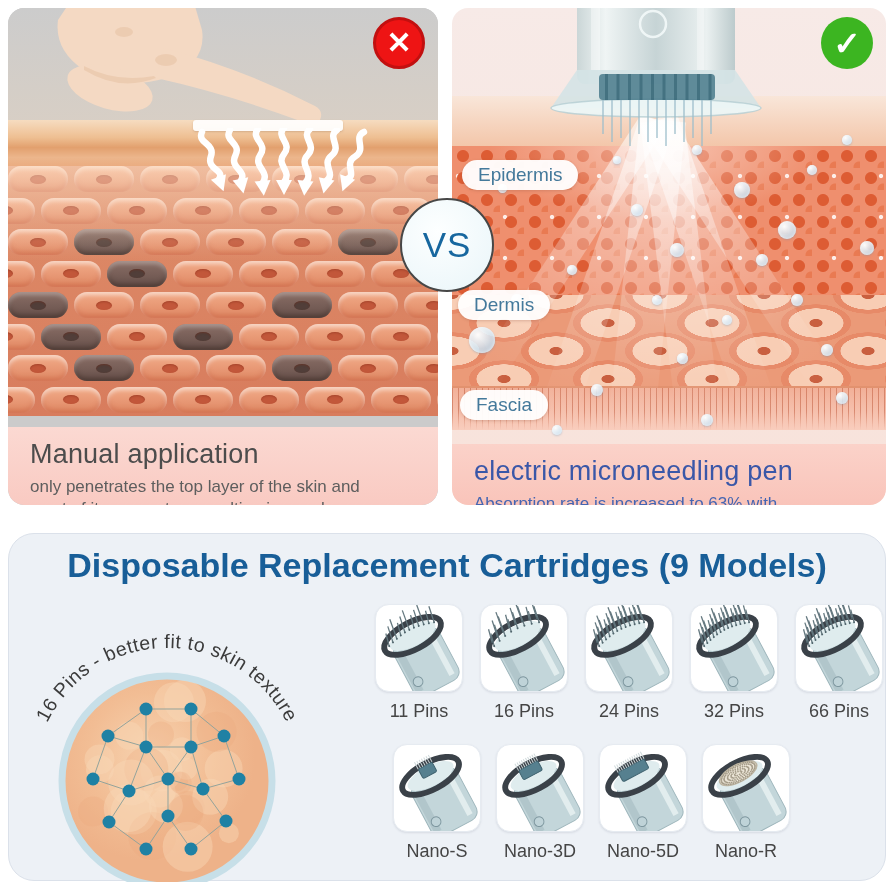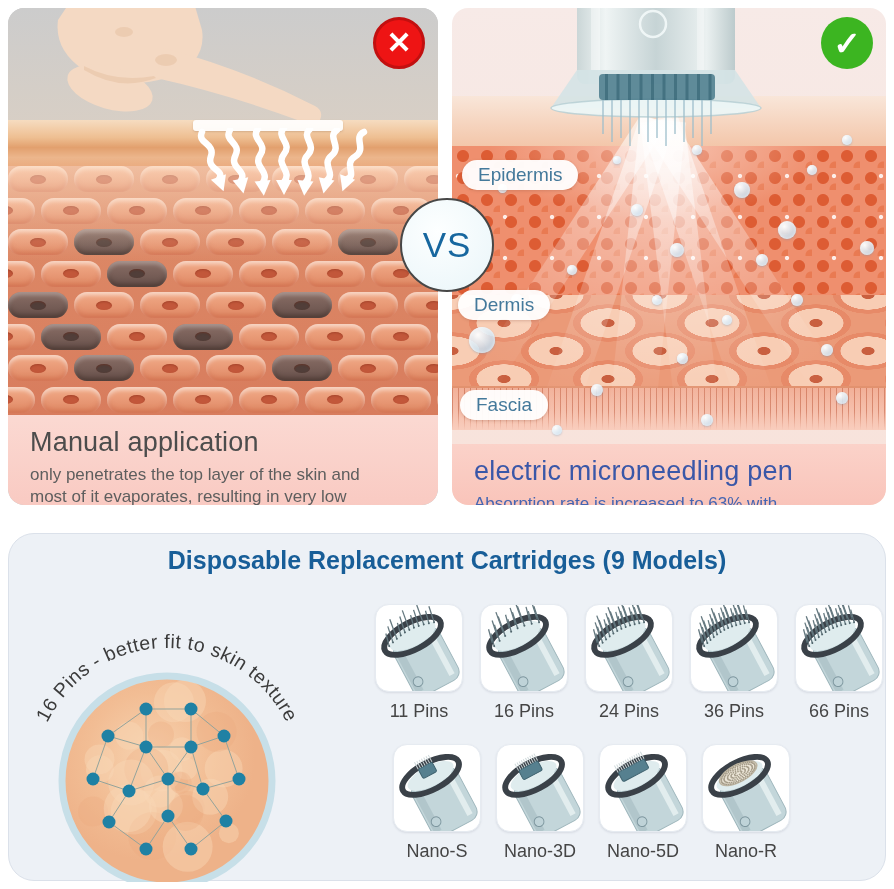--- a/index.html
+++ b/index.html
@@ -67,36 +67,36 @@
   
   .badge{position:absolute;top:9px;right:13px;width:52px;height:52px;border-radius:50%;
      display:flex;align-items:center;justify-content:center;color:#fff;font-weight:700;font-size:30px;line-height:1;}
   .badge-x{background:#ee1414;border:3px solid #c21010;box-sizing:border-box;}
   .badge-check{background:#3cb521;font-size:33px;}
 
   
   .caption{position:absolute;left:0;right:0;bottom:0;box-sizing:border-box;padding:9px 24px 0 22px;border-radius:0 0 16px 16px;}
   .caption h2{margin:3px 0 6px;font-size:27px;font-weight:400;letter-spacing:.2px;}
   .caption p{margin:0;font-size:17px;line-height:1.3;}
-  .caption-left{height:90px;background:linear-gradient(#fbd9d2,#f9cac2);}
+  .caption-left{height:78px;background:linear-gradient(#fbd9d2,#f9cac2);}
   .caption-left h2{color:#4c4c4c;}
   .caption-left p{color:#5e5e5e;width:95%;}
   .caption-right{height:61px;background:linear-gradient(#fbd2c9,#f9c4ba);}
   .caption-right h2{color:#3a57a8;}
   .caption-right p{color:#4565b2;}
 
   
   .vs-circle{position:absolute;left:400px;top:198px;width:94px;height:94px;border-radius:50%;
      background:radial-gradient(circle at 40% 35%,#fdffff,#e9f5f9);border:2px solid #474747;box-sizing:border-box;
      display:flex;align-items:center;justify-content:center;font-size:35px;font-weight:500;color:#17679f;letter-spacing:1px;}
 
   
   .panel-bottom{position:absolute;left:8px;top:533px;width:878px;height:348px;border-radius:26px;
      background:#edf1f6;border:1px solid #dbe1ea;box-sizing:border-box;}
-  .bottom-title{position:absolute;top:12px;left:0;right:0;text-align:center;font-size:25px;font-weight:700;color:#185e98;}
+  .bottom-title{position:absolute;top:12px;left:0;right:0;text-align:center;font-size:34px;font-weight:700;color:#185e98;}
   .feature-svg{position:absolute;left:10px;top:48px;width:300px;height:300px;}
   .cart-row{position:absolute;display:flex;gap:17px;}
   #cart-row-1{left:366px;top:70px;}
   #cart-row-2{left:384px;top:210px;gap:15px;}
   .cart-item{width:88px;}
   .cart-card{width:88px;height:88px;background:#fff;border:1px solid #e6ebf1;border-radius:14px;box-sizing:border-box;
      box-shadow:0 1px 2px rgba(150,160,175,.25);display:flex;align-items:center;justify-content:center;overflow:hidden;}
   .cart-label{margin-top:9px;text-align:center;font-size:18px;color:#454545;}
 </style>
 </head>
@@ -633,21 +633,21 @@
                 <circle cx="57" cy="19.464466094067262" r="1" fill="#51666d"></circle>
                 <line x1="61.333333333333336" y1="20.5" x2="64.33333333333334" y2="3.5" stroke="#64787f" stroke-width="1.3"></line>
                 <circle cx="61.333333333333336" cy="20.5" r="1" fill="#51666d"></circle>
                 <line x1="65.66666666666666" y1="21.705904774487394" x2="68.66666666666666" y2="0.7059047744873936" stroke="#64787f" stroke-width="1.3"></line>
                 <circle cx="65.66666666666666" cy="21.705904774487394" r="1" fill="#51666d"></circle>
                 <line x1="70" y1="23" x2="73" y2="10" stroke="#64787f" stroke-width="1.3"></line>
                 <circle cx="70" cy="23" r="1" fill="#51666d"></circle>
               </g>
             </svg>
           </div>
-          <div class="cart-label">36 Pins</div>
+          <div class="cart-label">32 Pins</div>
         </div>
         <div class="cart-item">
           <div class="cart-card">
             <svg viewBox="0 0 88 88" width="86" height="86">
               <g transform="rotate(-28 44 44)">
                 <rect x="18" y="30" width="52" height="60" rx="10" fill="#c3d6da" stroke="#9db5bb" stroke-width="1"></rect>
                 <rect x="20" y="34" width="8" height="50" fill="#a9bfc5" opacity="0.7"></rect>
                 <rect x="58" y="34" width="6" height="50" fill="#e7f1f1" opacity="0.85"></rect>
                 <ellipse cx="44" cy="30" rx="32" ry="14" fill="none" stroke="#3a4148" stroke-width="6"></ellipse>
                 <ellipse cx="44" cy="30" rx="26" ry="10.5" fill="#dfecee"></ellipse>

